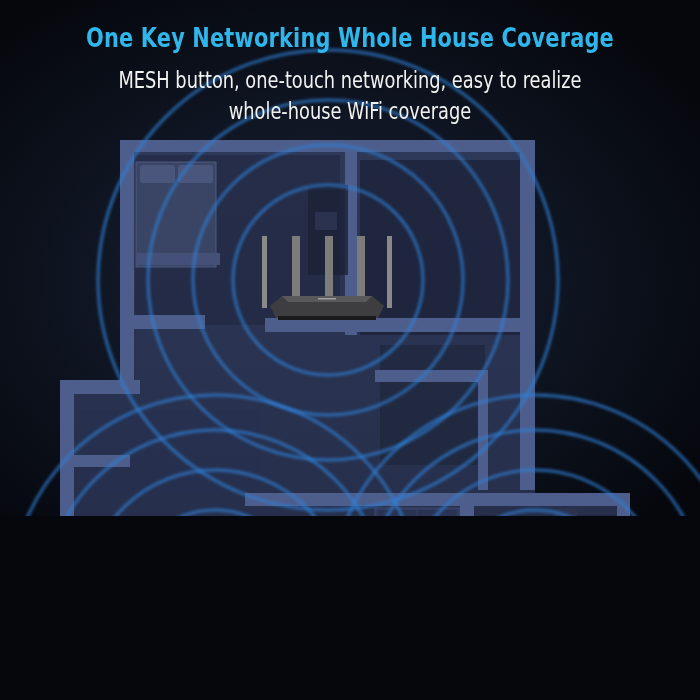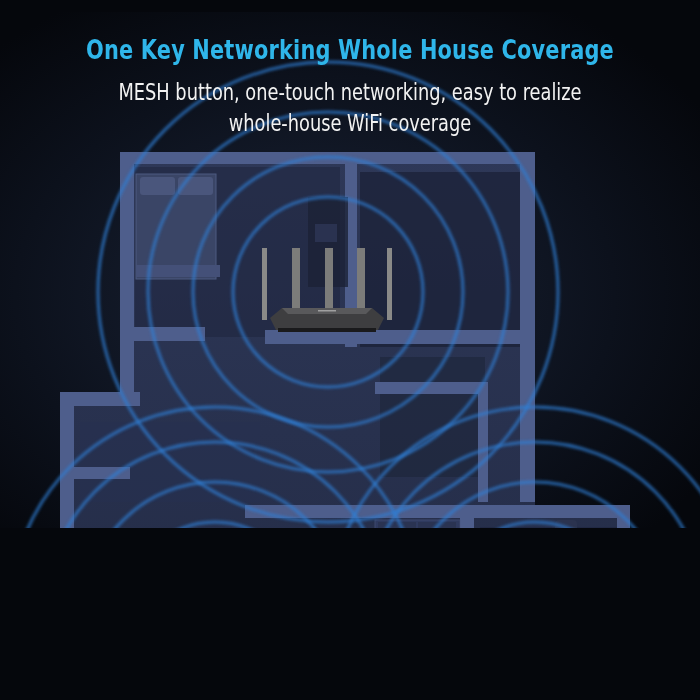--- a/index.html
+++ b/index.html
@@ -1,18 +1,18 @@
 <!DOCTYPE html>
 <html><head>
 <meta charset="utf-8">
 <style>
   html,body{margin:0;padding:0;}
   body{width:700px;height:700px;overflow:hidden;background:#05070c;font-family:"Liberation Sans","DejaVu Sans",sans-serif;}
   .stage{position:relative;width:700px;height:516px;overflow:hidden;
-    background:radial-gradient(ellipse at 45% 55%, #1b2438 0%, #0c111c 55%, #05070c 85%);margin-top:12px;}
+    background:radial-gradient(ellipse at 45% 55%, #1b2438 0%, #0c111c 55%, #05070c 85%);}
   .title{position:absolute;left:0;right:0;top:22px;text-align:center;color:#2fb6ea;font-weight:bold;font-size:27px;letter-spacing:0.2px;
     font-family:"DejaVu Sans Condensed","DejaVu Sans",sans-serif;transform:scaleX(0.86);transform-origin:center;z-index:10;}
   .subtitle{position:absolute;left:0;right:0;top:65px;text-align:center;color:#f2f2f2;font-size:23px;line-height:31px;
     font-family:"DejaVu Sans Condensed","DejaVu Sans",sans-serif;transform:scaleX(0.86);transform-origin:center;z-index:10;}
   .subtitle span{display:block;}
   svg.scene{position:absolute;left:0;top:0;}
 </style>
 </head>
 <body>
 

